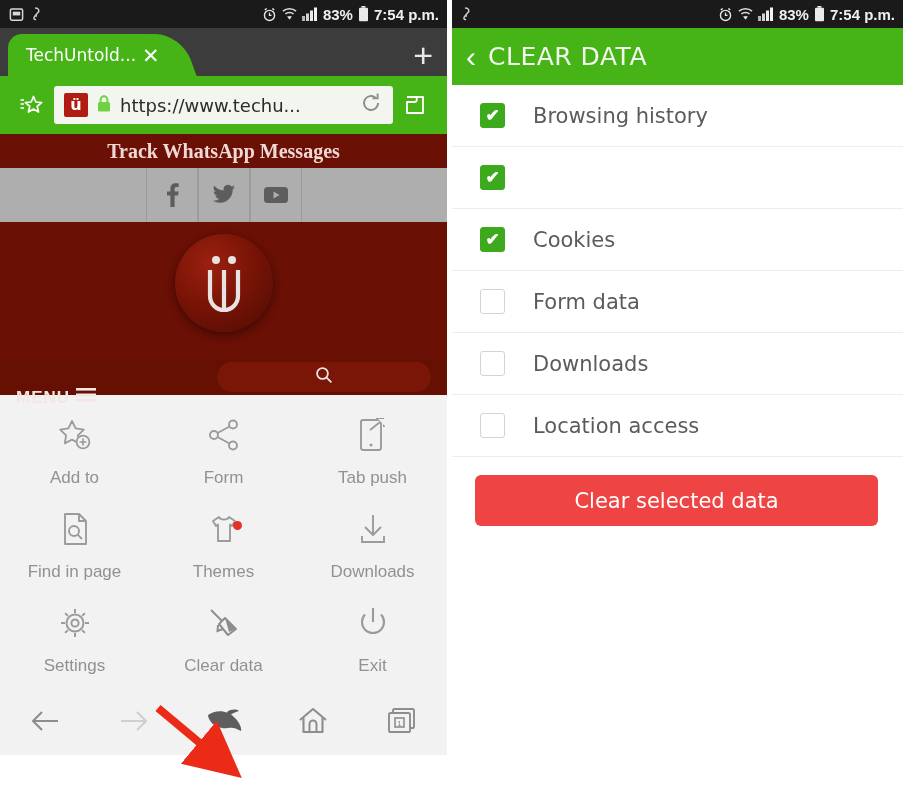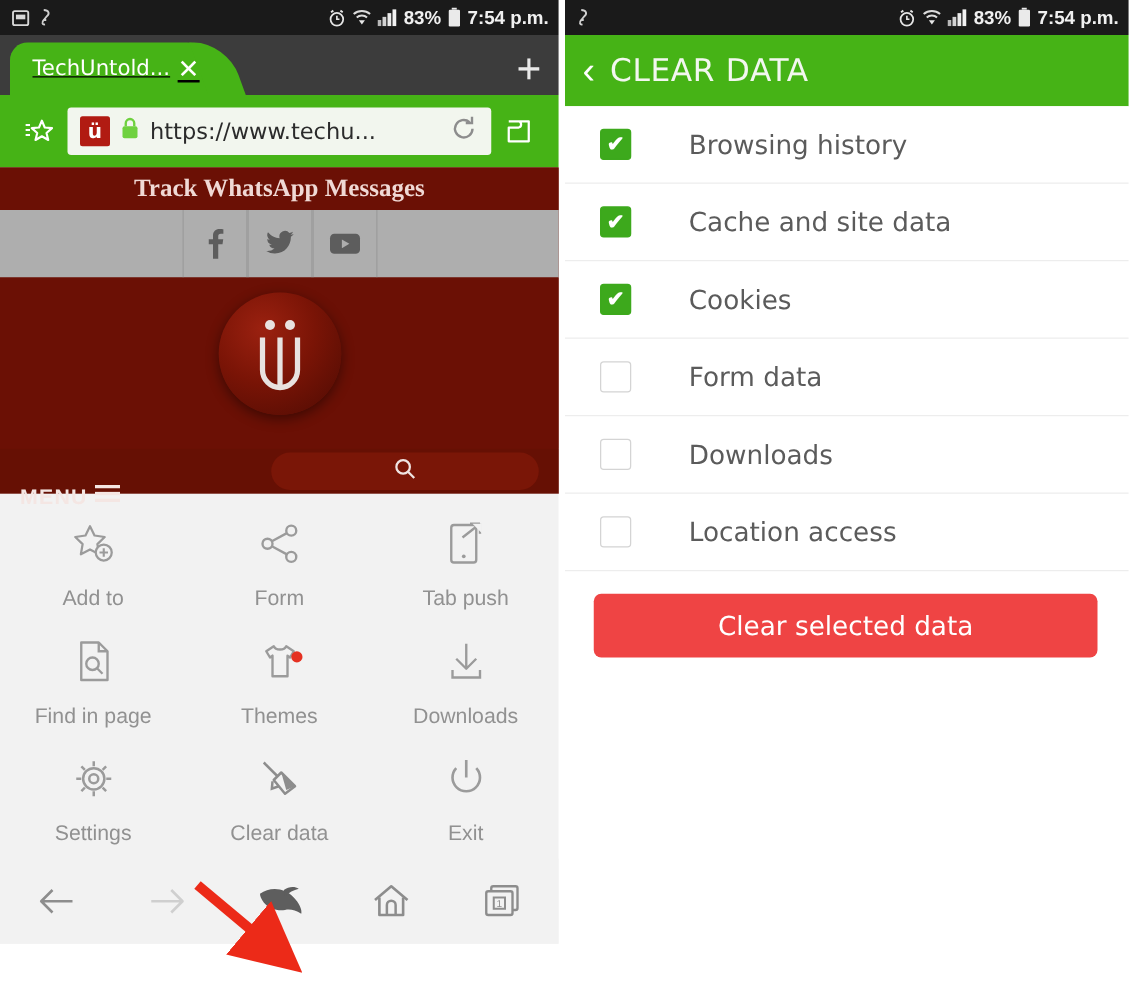--- a/index.html
+++ b/index.html
@@ -18,21 +18,21 @@
   .sb-left{display:flex;align-items:center;gap:7px;padding-left:9px;}
   .sb-right{position:absolute;right:8px;top:0;height:28px;display:flex;align-items:center;gap:5px;}
   .sb-ico{display:inline-flex;align-items:center;justify-content:center;}
   .sb-text{font-size:15px;letter-spacing:0px;color:#f0f0f0;font-weight:bold;}
   .sb-time{font-size:15px;color:#f0f0f0;font-weight:bold;}
 
   
   .tabbar{height:48px;background:#3c3c3c;position:relative;display:flex;align-items:flex-end;}
   .tab{position:relative;margin-left:8px;height:42px;min-width:160px;background:#46b316;
        border-radius:14px 22px 0 0;display:flex;align-items:center;padding:0 12px 0 18px;
-       box-sizing:border-box;transform:skewX(0deg);text-decoration:underline;}
+       box-sizing:border-box;transform:skewX(0deg);}
   .tab:after{content:"";position:absolute;right:-17px;bottom:0;width:30px;height:42px;
        background:#46b316;border-radius:0 26px 0 0;transform:skewX(20deg);z-index:-1;}
   .tab-title{color:#ffffff;font-size:17px;white-space:nowrap;font-family:"DejaVu Sans",sans-serif;}
   .tab-close{color:#ffffff;font-size:21px;margin-left:6px;line-height:1;font-weight:300;cursor:pointer;}
   .newtab{position:absolute;right:14px;bottom:7px;color:#e9e9e9;font-size:34px;line-height:28px;font-weight:300;cursor:pointer;}
 
   
   .urlbar{height:58px;background:#46b316;display:flex;align-items:center;padding:0 10px;box-sizing:border-box;}
   .urlbar .side-ico{width:44px;display:flex;align-items:center;justify-content:center;cursor:pointer;}
   .urlfield{flex:1;height:38px;background:#f2f6ee;border-radius:3px;display:flex;align-items:center;
@@ -76,21 +76,21 @@
   .cd-back{color:#ffffff;font-size:30px;line-height:1;font-weight:300;cursor:pointer;}
   .cd-title{color:#f2f7ef;font-size:25px;letter-spacing:.5px;font-family:"DejaVu Sans",sans-serif;}
   .cd-list{background:#ffffff;padding:0 0 0 0;}
   .cd-row{height:62px;display:flex;align-items:center;padding:0 22px 0 28px;box-sizing:border-box;
           border-bottom:1px solid #ededed;cursor:pointer;}
   .cbox{width:25px;height:25px;border-radius:3px;box-sizing:border-box;display:flex;align-items:center;
         justify-content:center;flex:0 0 auto;}
   .cbox.on{background:#3da91c;border:1px solid #3da91c;}
   .cbox.off{background:#ffffff;border:1.5px solid #d4d4d4;}
   .cbox .tick{color:#ffffff;font-size:17px;line-height:1;font-weight:bold;}
-  .cd-label{margin-left:46px;color:#5b5b5b;font-size:21px;font-family:"DejaVu Sans",sans-serif;}
+  .cd-label{margin-left:28px;color:#5b5b5b;font-size:21px;font-family:"DejaVu Sans",sans-serif;}
   .cd-btnwrap{padding:18px 25px 0 23px;}
   .cd-btn{height:51px;background:#ef4444;border-radius:6px;display:flex;align-items:center;
           justify-content:center;color:#ffffff;font-size:21px;cursor:pointer;
           font-family:"DejaVu Sans",sans-serif;}
 </style>
 </head>
 <body>
 
 <div class="screen">
 
@@ -445,21 +445,20 @@
       <div class="cd-row">
         <span class="cbox on">
             <span class="tick">✔</span>
           </span>
         <span class="cd-label">Browsing history</span>
       </div>
       <div class="cd-row">
         <span class="cbox on">
             <span class="tick">✔</span>
           </span>
-        <span class="cd-label">Cache and site data</span>
       </div>
       <div class="cd-row">
         <span class="cbox on">
             <span class="tick">✔</span>
           </span>
         <span class="cd-label">Cookies</span>
       </div>
       <div class="cd-row">
         <span class="cbox off"></span>
         <span class="cd-label">Form data</span>

